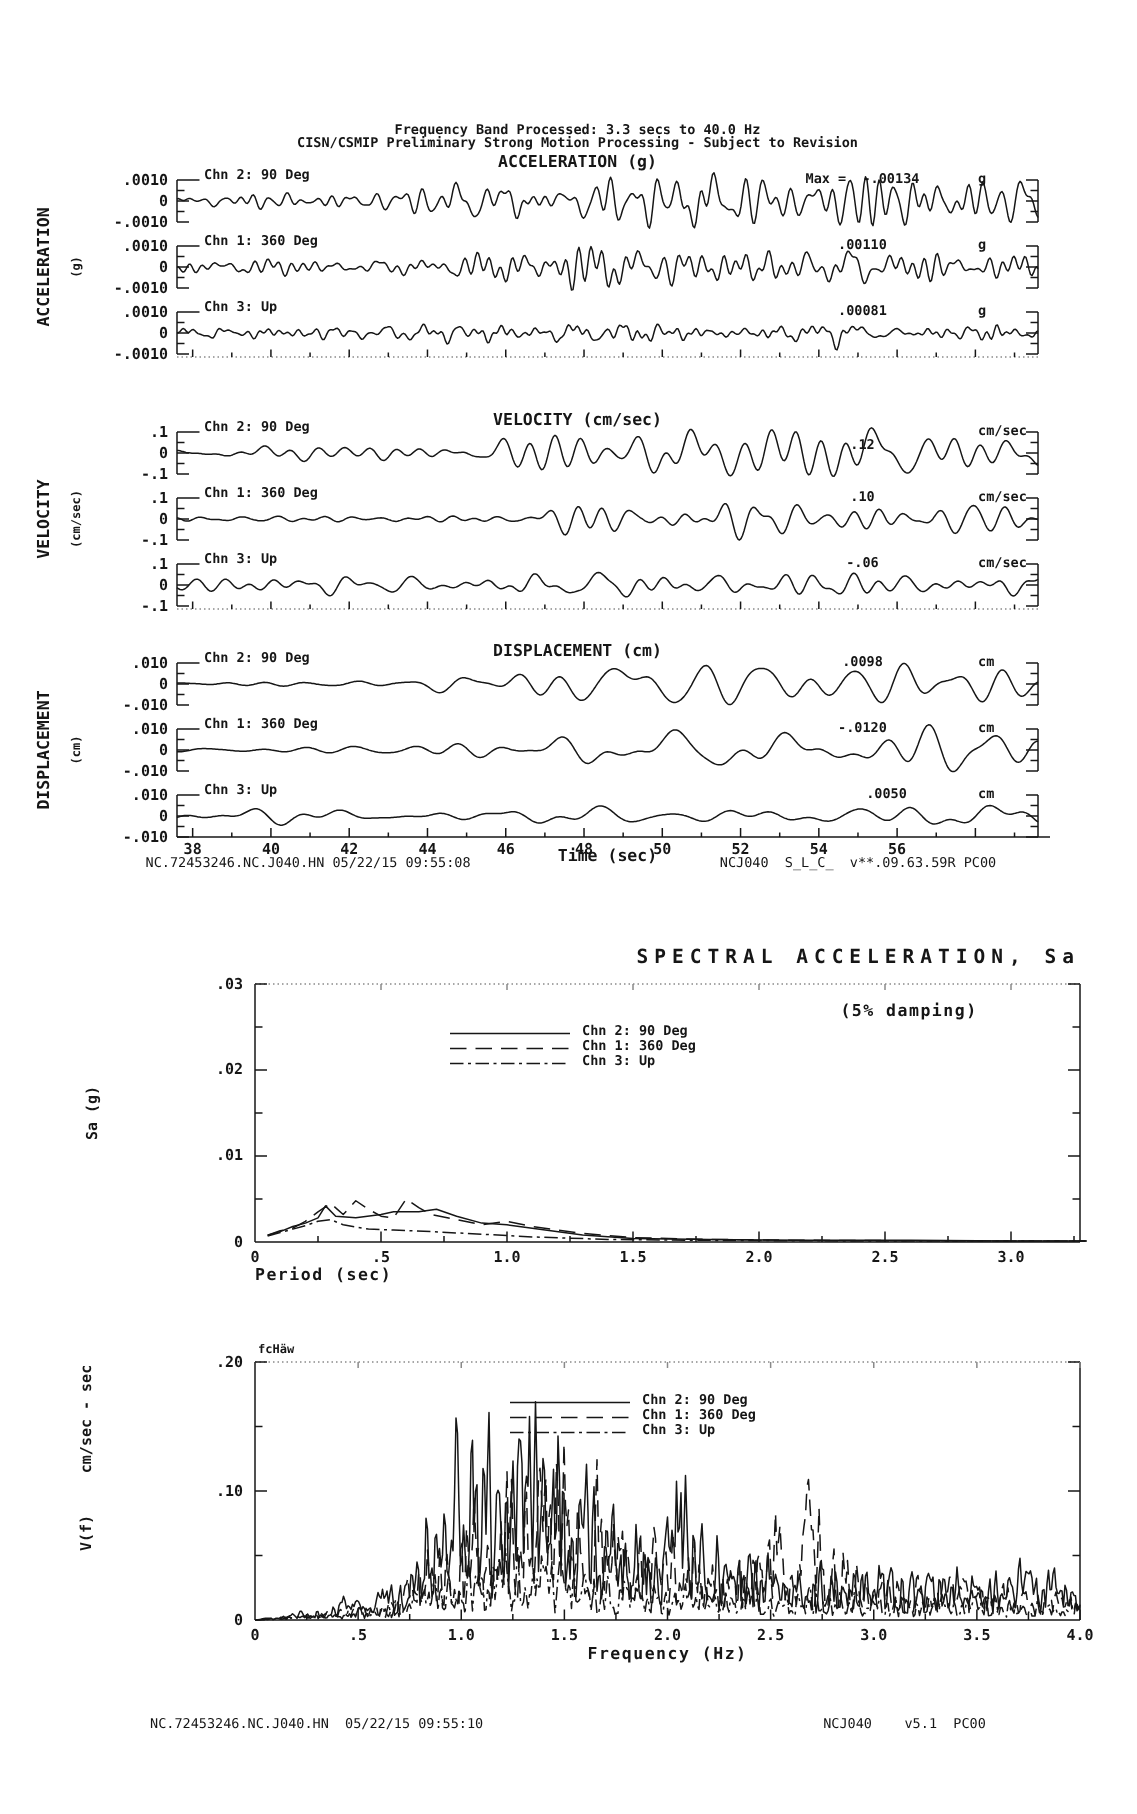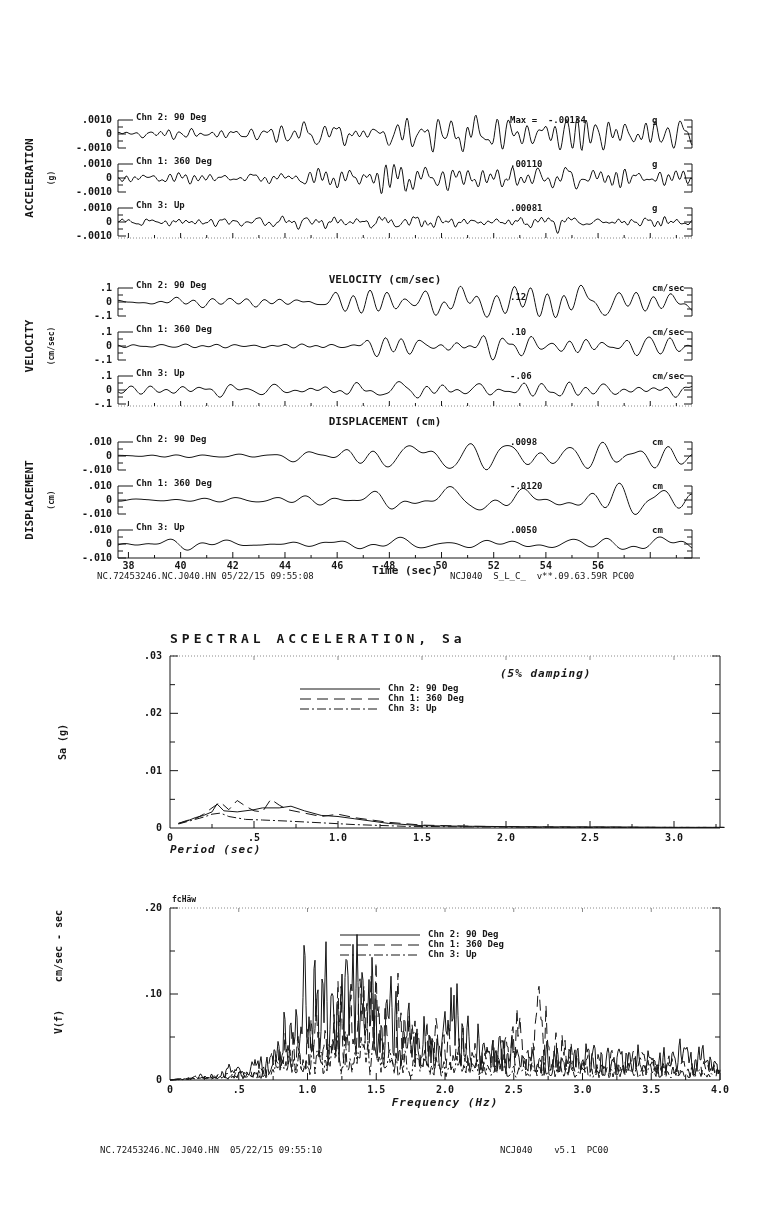--- a/index.html
+++ b/index.html
@@ -2,26 +2,26 @@
 <html><head>
 <meta charset="utf-8">
 <style>
   html,body{margin:0;padding:0;background:#ffffff;}
   .page{position:relative;width:758px;height:1209px;background:#ffffff;overflow:hidden;
         font-family:"DejaVu Sans Mono","Liberation Mono",monospace;color:#161616;}
   .t{position:absolute;white-space:pre;color:#161616;line-height:1.1;}
   .ctr{left:12px;width:746px;text-align:center;}
   .b{font-weight:700;}
   .rot{transform:translate(-50%,-50%) rotate(-90deg);transform-origin:center center;}
-  .rt{text-align:left;}
+  .rt{text-align:center;}
   svg{position:absolute;left:0;top:0;}
   svg text{font-family:"DejaVu Sans Mono","Liberation Mono",monospace;font-weight:700;}
   .fs8{font-size:8px;} .fs9{font-size:9px;} .fs10{font-size:10px;}
   .fs11{font-size:11px;} .fs12{font-size:12px;} .fs13{font-size:13px;letter-spacing:4px;}
-  .ls1{letter-spacing:1px;font-style:italic;}
+  .ls1{letter-spacing:1px;}
 </style>
 </head>
 <body>
 
 <div class="page">
 
   <svg id="plot-svg" width="758" height="1209" viewBox="0 0 758 1209">
       <line x1="118" y1="120" x2="118" y2="148" stroke="#161616" stroke-width="1"></line>
       <line x1="118" y1="120" x2="133" y2="120" stroke="#161616" stroke-width="1"></line>
       <line x1="118" y1="134" x2="126" y2="134" stroke="#161616" stroke-width="1"></line>
@@ -346,23 +346,26 @@
       <text x="651.25" y="1093" text-anchor="middle" font-size="10" fill="#161616">3.5</text>
       <text x="720" y="1093" text-anchor="middle" font-size="10" fill="#161616">4.0</text>
       <polyline points="170.0,1080.0 171.0,1080.0 172.0,1080.0 173.0,1079.9 174.0,1079.8 175.0,1079.7 176.0,1079.7 177.0,1079.4 178.0,1079.6 179.0,1079.6 180.0,1079.2 181.0,1079.3 182.0,1079.7 183.0,1079.4 184.0,1079.4 185.0,1079.7 186.0,1079.3 187.0,1079.3 188.0,1079.6 189.0,1079.2 190.0,1078.2 191.0,1078.2 192.0,1078.0 193.0,1077.9 194.0,1078.7 195.0,1078.5 196.0,1078.1 197.0,1078.2 198.0,1078.5 199.0,1077.9 200.0,1077.1 201.0,1076.4 202.0,1077.5 203.0,1077.4 204.0,1077.4 205.0,1078.7 206.0,1078.3 207.0,1077.3 208.0,1077.7 209.0,1078.3 210.0,1078.0 211.0,1078.9 212.0,1079.2 213.0,1077.8 214.0,1075.3 215.0,1076.5 216.0,1078.7 217.0,1076.5 218.0,1074.5 219.0,1075.9 220.0,1076.0 221.0,1077.0 222.0,1078.9 223.0,1079.0 224.0,1077.5 225.0,1077.5 226.0,1077.9 227.0,1077.9 228.0,1079.3 229.0,1077.0 230.0,1077.0 231.0,1077.7 232.0,1074.2 233.0,1074.8 234.0,1078.2 235.0,1076.5 236.0,1076.0 237.0,1078.0 238.0,1075.3 239.0,1072.1 240.0,1073.0 241.0,1073.4 242.0,1075.5 243.0,1078.8 244.0,1075.8 245.0,1075.9 246.0,1078.4 247.0,1076.5 248.0,1076.9 249.0,1075.0 250.0,1074.8 251.0,1076.6 252.0,1076.5 253.0,1076.3 254.0,1074.2 255.0,1070.9 256.0,1072.9 257.0,1078.1 258.0,1073.6 259.0,1069.3 260.0,1073.8 261.0,1078.4 262.0,1075.4 263.0,1069.2 264.0,1065.9 265.0,1068.0 266.0,1073.3 267.0,1076.9 268.0,1076.5 269.0,1073.4 270.0,1074.6 271.0,1075.1 272.0,1071.1 273.0,1069.3 274.0,1072.2 275.0,1067.0 276.0,1059.7 277.0,1062.3 278.0,1063.1 279.0,1064.1 280.0,1066.1 281.0,1067.4 282.0,1063.1 283.0,1059.7 284.0,1069.0 285.0,1066.3 286.0,1061.5 287.0,1071.6 288.0,1065.5 289.0,1053.6 290.0,1049.8 291.0,1061.1 292.0,1073.7 293.0,1062.1 294.0,1059.3 295.0,1071.8 296.0,1073.1 297.0,1072.1 298.0,1059.6 299.0,1049.8 300.0,1058.4 301.0,1068.2 302.0,1068.2 303.0,1059.6 304.0,1066.1 305.0,1070.1 306.0,1059.6 307.0,1063.7 308.0,1067.9 309.0,1068.9 310.0,1076.1 311.0,1062.0 312.0,1043.8 313.0,1042.9 314.0,1060.9 315.0,1074.0 316.0,1059.5 317.0,1050.9 318.0,1055.7 319.0,1050.5 320.0,1056.7 321.0,1052.0 322.0,1053.6 323.0,1073.5 324.0,1073.1 325.0,1060.0 326.0,1061.6 327.0,1072.4 328.0,1051.0 329.0,1049.8 330.0,1066.3 331.0,1056.3 332.0,1043.4 333.0,1038.7 334.0,1046.2 335.0,1058.1 336.0,1048.3 337.0,1032.4 338.0,1047.6 339.0,1057.5 340.0,1062.6 341.0,1074.2 342.0,1067.4 343.0,1067.3 344.0,1053.6 345.0,1030.3 346.0,1047.7 347.0,1067.2 348.0,1070.2 349.0,1068.0 350.0,1058.5 351.0,1064.2 352.0,1072.7 353.0,1063.1 354.0,1063.3 355.0,1051.6 356.0,1047.3 357.0,1063.6 358.0,1052.6 359.0,1058.0 360.0,1057.8 361.0,1037.3 362.0,1044.0 363.0,1048.1 364.0,1044.3 365.0,1051.6 366.0,1062.2 367.0,1052.2 368.0,1041.1 369.0,1061.0 370.0,1075.1 371.0,1064.0 372.0,1051.5 373.0,1041.2 374.0,1040.1 375.0,1047.5 376.0,1054.6 377.0,1058.6 378.0,1062.7 379.0,1056.8 380.0,1058.8 381.0,1072.3 382.0,1053.6 383.0,1052.6 384.0,1067.4 385.0,1068.0 386.0,1067.1 387.0,1065.4 388.0,1059.6 389.0,1051.8 390.0,1049.7 391.0,1057.0 392.0,1059.4 393.0,1063.2 394.0,1074.0 395.0,1065.8 396.0,1052.9 397.0,1062.9 398.0,1075.9 399.0,1075.9 400.0,1070.4 401.0,1059.6 402.0,1065.4 403.0,1072.9 404.0,1062.9 405.0,1050.6 406.0,1054.5 407.0,1070.1 408.0,1072.0 409.0,1071.5 410.0,1076.1 411.0,1075.5 412.0,1075.5 413.0,1060.3 414.0,1059.9 415.0,1068.4 416.0,1054.2 417.0,1056.1 418.0,1059.2 419.0,1060.2 420.0,1071.4 421.0,1065.9 422.0,1065.3 423.0,1066.9 424.0,1054.3 425.0,1050.0 426.0,1057.5 427.0,1065.0 428.0,1063.8 429.0,1068.7 430.0,1075.0 431.0,1067.7 432.0,1065.3 433.0,1073.2 434.0,1075.1 435.0,1060.8 436.0,1057.2 437.0,1062.1 438.0,1065.5 439.0,1064.7 440.0,1065.7 441.0,1075.6 442.0,1076.0 443.0,1065.8 444.0,1061.6 445.0,1072.3 446.0,1076.7 447.0,1072.3 448.0,1069.5 449.0,1066.0 450.0,1062.2 451.0,1069.8 452.0,1067.7 453.0,1066.3 454.0,1072.8 455.0,1069.9 456.0,1061.0 457.0,1056.0 458.0,1066.8 459.0,1063.4 460.0,1058.9 461.0,1066.7 462.0,1071.4 463.0,1069.3 464.0,1063.9 465.0,1070.6 466.0,1072.9 467.0,1058.0 468.0,1057.8 469.0,1072.7 470.0,1061.1 471.0,1056.4 472.0,1070.0 473.0,1071.2 474.0,1069.4 475.0,1067.0 476.0,1062.9 477.0,1065.5 478.0,1073.1 479.0,1074.7 480.0,1066.6 481.0,1065.7 482.0,1073.1 483.0,1066.9 484.0,1062.2 485.0,1071.3 486.0,1074.7 487.0,1065.3 488.0,1065.9 489.0,1069.4 490.0,1068.9 491.0,1075.4 492.0,1073.2 493.0,1072.2 494.0,1072.6 495.0,1066.3 496.0,1066.4 497.0,1072.4 498.0,1064.9 499.0,1059.2 500.0,1069.3 501.0,1063.8 502.0,1058.9 503.0,1070.7 504.0,1068.9 505.0,1058.7 506.0,1066.4 507.0,1076.2 508.0,1076.2 509.0,1076.1 510.0,1074.9 511.0,1073.3 512.0,1073.4 513.0,1067.2 514.0,1065.9 515.0,1075.0 516.0,1077.4 517.0,1074.8 518.0,1071.0 519.0,1067.6 520.0,1070.8 521.0,1071.0 522.0,1070.7 523.0,1069.9 524.0,1060.7 525.0,1066.8 526.0,1075.6 527.0,1073.9 528.0,1074.0 529.0,1076.2 530.0,1077.3 531.0,1067.0 532.0,1062.5 533.0,1066.7 534.0,1071.1 535.0,1070.7 536.0,1070.7 537.0,1075.8 538.0,1066.0 539.0,1059.7 540.0,1057.5 541.0,1065.1 542.0,1076.3 543.0,1070.3 544.0,1060.9 545.0,1067.4 546.0,1073.9 547.0,1073.9 548.0,1072.4 549.0,1067.2 550.0,1070.8 551.0,1068.1 552.0,1063.9 553.0,1063.1 554.0,1068.1 555.0,1076.8 556.0,1073.3 557.0,1068.2 558.0,1072.4 559.0,1070.9 560.0,1061.0 561.0,1067.3 562.0,1072.9 563.0,1073.0 564.0,1077.6 565.0,1072.7 566.0,1068.3 567.0,1072.1 568.0,1076.3 569.0,1066.4 570.0,1056.8 571.0,1062.3 572.0,1066.5 573.0,1069.5 574.0,1074.9 575.0,1077.3 576.0,1075.4 577.0,1075.6 578.0,1072.1 579.0,1072.1 580.0,1072.7 581.0,1067.8 582.0,1067.4 583.0,1069.5 584.0,1069.5 585.0,1071.6 586.0,1067.3 587.0,1065.4 588.0,1074.9 589.0,1076.6 590.0,1076.9 591.0,1069.0 592.0,1069.0 593.0,1077.4 594.0,1074.0 595.0,1073.4 596.0,1068.9 597.0,1064.0 598.0,1072.0 599.0,1077.7 600.0,1069.5 601.0,1064.8 602.0,1066.7 603.0,1065.8 604.0,1070.0 605.0,1069.7 606.0,1071.4 607.0,1072.3 608.0,1072.8 609.0,1077.7 610.0,1076.3 611.0,1069.2 612.0,1070.7 613.0,1077.0 614.0,1073.1 615.0,1068.5 616.0,1070.9 617.0,1072.2 618.0,1064.7 619.0,1068.6 620.0,1076.7 621.0,1072.8 622.0,1070.4 623.0,1064.3 624.0,1067.5 625.0,1075.0 626.0,1074.7 627.0,1067.1 628.0,1062.9 629.0,1066.3 630.0,1070.9 631.0,1070.9 632.0,1068.6 633.0,1073.6 634.0,1075.8 635.0,1074.3 636.0,1067.4 637.0,1071.0 638.0,1077.3 639.0,1075.3 640.0,1075.9 641.0,1070.5 642.0,1070.0 643.0,1075.7 644.0,1069.9 645.0,1065.5 646.0,1068.6 647.0,1072.9 648.0,1069.8 649.0,1065.9 650.0,1064.4 651.0,1064.3 652.0,1061.8 653.0,1062.9 654.0,1070.4 655.0,1074.2 656.0,1076.5 657.0,1068.0 658.0,1067.8 659.0,1077.1 660.0,1077.0 661.0,1076.7 662.0,1071.7 663.0,1063.4 664.0,1065.8 665.0,1073.1 666.0,1076.3 667.0,1071.7 668.0,1071.9 669.0,1075.0 670.0,1075.2 671.0,1078.0 672.0,1070.0 673.0,1067.0 674.0,1075.1 675.0,1073.8 676.0,1068.7 677.0,1072.9 678.0,1075.8 679.0,1075.3 680.0,1075.1 681.0,1072.3 682.0,1070.9 683.0,1071.9 684.0,1075.7 685.0,1077.9 686.0,1074.1 687.0,1073.8 688.0,1077.3 689.0,1077.3 690.0,1077.4 691.0,1071.1 692.0,1063.5 693.0,1070.1 694.0,1077.8 695.0,1076.9 696.0,1068.5 697.0,1069.6 698.0,1071.2 699.0,1070.5 700.0,1069.6 701.0,1066.9 702.0,1074.5 703.0,1072.2 704.0,1072.4 705.0,1076.3 706.0,1075.1 707.0,1077.1 708.0,1074.6 709.0,1074.6 710.0,1077.0 711.0,1073.3 712.0,1074.3 713.0,1070.1 714.0,1064.7 715.0,1072.5 716.0,1074.0 717.0,1068.8 718.0,1069.6 719.0,1071.7 720.0,1075.2" fill="none" stroke="#161616" stroke-width="1" stroke-linejoin="round" stroke-dasharray="9,3,2,3"></polyline>
       <polyline points="170.0,1080.0 171.0,1079.9 172.0,1079.8 173.0,1079.7 174.0,1079.8 175.0,1079.8 176.0,1079.8 177.0,1079.5 178.0,1079.2 179.0,1079.5 180.0,1079.3 181.0,1078.8 182.0,1078.7 183.0,1079.1 184.0,1079.1 185.0,1078.5 186.0,1079.0 187.0,1079.5 188.0,1078.3 189.0,1077.5 190.0,1078.7 191.0,1079.5 192.0,1078.2 193.0,1077.9 194.0,1078.7 195.0,1079.0 196.0,1079.4 197.0,1078.6 198.0,1077.2 199.0,1078.1 200.0,1078.4 201.0,1077.7 202.0,1077.6 203.0,1078.1 204.0,1077.8 205.0,1076.0 206.0,1077.5 207.0,1077.5 208.0,1077.6 209.0,1079.3 210.0,1076.9 211.0,1076.4 212.0,1078.6 213.0,1077.4 214.0,1076.6 215.0,1078.1 216.0,1076.5 217.0,1075.7 218.0,1076.4 219.0,1077.2 220.0,1079.2 221.0,1077.9 222.0,1077.9 223.0,1076.7 224.0,1076.7 225.0,1077.9 226.0,1074.1 227.0,1073.1 228.0,1073.9 229.0,1072.4 230.0,1073.2 231.0,1076.9 232.0,1077.5 233.0,1075.9 234.0,1077.3 235.0,1074.0 236.0,1072.0 237.0,1076.9 238.0,1074.8 239.0,1072.0 240.0,1071.7 241.0,1074.2 242.0,1078.6 243.0,1076.8 244.0,1072.2 245.0,1073.7 246.0,1072.6 247.0,1072.0 248.0,1074.8 249.0,1075.2 250.0,1073.1 251.0,1070.9 252.0,1076.0 253.0,1077.4 254.0,1070.6 255.0,1070.8 256.0,1074.1 257.0,1072.7 258.0,1076.4 259.0,1077.7 260.0,1075.4 261.0,1068.5 262.0,1070.5 263.0,1074.1 264.0,1069.4 265.0,1072.9 266.0,1077.8 267.0,1067.7 268.0,1065.7 269.0,1063.6 270.0,1057.3 271.0,1056.0 272.0,1051.5 273.0,1065.0 274.0,1062.1 275.0,1058.8 276.0,1066.7 277.0,1067.2 278.0,1068.1 279.0,1050.1 280.0,1047.6 281.0,1067.2 282.0,1061.9 283.0,1062.3 284.0,1054.5 285.0,1033.3 286.0,1048.1 287.0,1050.4 288.0,1045.4 289.0,1053.0 290.0,1056.7 291.0,1067.5 292.0,1061.5 293.0,1038.4 294.0,1048.2 295.0,1068.1 296.0,1070.2 297.0,1042.9 298.0,1036.4 299.0,1050.7 300.0,1054.4 301.0,1069.0 302.0,1070.1 303.0,1071.9 304.0,1067.2 305.0,1064.0 306.0,1068.8 307.0,1032.9 308.0,1028.9 309.0,1068.2 310.0,1055.8 311.0,1018.9 312.0,1029.2 313.0,1054.0 314.0,1044.4 315.0,1028.4 316.0,998.8 317.0,1021.5 318.0,1037.5 319.0,1032.0 320.0,1058.6 321.0,1062.8 322.0,1063.3 323.0,1049.7 324.0,1046.2 325.0,1030.4 326.0,1034.2 327.0,1057.0 328.0,1042.9 329.0,1045.5 330.0,1047.0 331.0,1046.3 332.0,1054.8 333.0,1041.0 334.0,1014.5 335.0,1036.8 336.0,1056.4 337.0,1012.0 338.0,981.2 339.0,1027.1 340.0,1017.0 341.0,986.4 342.0,1023.4 343.0,1053.7 344.0,1067.0 345.0,1066.5 346.0,1043.0 347.0,1032.8 348.0,1043.5 349.0,1051.8 350.0,1004.9 351.0,994.8 352.0,1033.0 353.0,1044.0 354.0,1038.9 355.0,1039.4 356.0,1055.5 357.0,1035.6 358.0,1022.5 359.0,985.8 360.0,978.8 361.0,996.8 362.0,1021.0 363.0,996.3 364.0,985.3 365.0,1043.3 366.0,1011.1 367.0,1003.3 368.0,1051.4 369.0,1053.1 370.0,1017.2 371.0,975.7 372.0,995.3 373.0,1036.1 374.0,1043.7 375.0,1014.3 376.0,962.2 377.0,1003.8 378.0,1017.0 379.0,1006.7 380.0,1037.7 381.0,1038.1 382.0,1043.4 383.0,1049.8 384.0,1041.9 385.0,1005.3 386.0,1013.7 387.0,1035.1 388.0,1037.4 389.0,1053.2 390.0,1062.5 391.0,1060.5 392.0,1060.4 393.0,1065.5 394.0,1067.4 395.0,1065.9 396.0,1058.3 397.0,1006.4 398.0,973.1 399.0,1027.7 400.0,1026.2 401.0,1012.8 402.0,1055.7 403.0,1060.0 404.0,1017.3 405.0,1021.6 406.0,1046.3 407.0,1051.4 408.0,1041.6 409.0,1015.3 410.0,1038.9 411.0,1053.3 412.0,1023.7 413.0,1033.7 414.0,1032.3 415.0,1020.9 416.0,1047.0 417.0,1037.0 418.0,1032.7 419.0,1040.1 420.0,1052.3 421.0,1068.0 422.0,1068.6 423.0,1065.7 424.0,1058.9 425.0,1060.7 426.0,1034.7 427.0,1021.4 428.0,1054.8 429.0,1057.0 430.0,1036.5 431.0,1047.9 432.0,1038.4 433.0,1041.1 434.0,1059.1 435.0,1033.4 436.0,1018.4 437.0,1025.6 438.0,1045.6 439.0,1042.8 440.0,1050.6 441.0,1058.0 442.0,1044.1 443.0,1039.1 444.0,1034.6 445.0,1052.5 446.0,1068.1 447.0,1055.7 448.0,1032.5 449.0,1023.5 450.0,1046.5 451.0,1069.9 452.0,1066.8 453.0,1055.4 454.0,1058.6 455.0,1063.3 456.0,1047.7 457.0,1051.4 458.0,1054.9 459.0,1038.5 460.0,1053.8 461.0,1068.2 462.0,1042.1 463.0,1028.0 464.0,1053.0 465.0,1061.6 466.0,1043.4 467.0,1052.4 468.0,1068.8 469.0,1071.0 470.0,1072.4 471.0,1067.7 472.0,1052.4 473.0,1055.5 474.0,1057.5 475.0,1043.3 476.0,1056.3 477.0,1062.0 478.0,1058.8 479.0,1069.9 480.0,1073.8 481.0,1052.8 482.0,1051.3 483.0,1071.1 484.0,1058.4 485.0,1052.8 486.0,1059.2 487.0,1047.1 488.0,1051.9 489.0,1051.5 490.0,1052.3 491.0,1070.8 492.0,1065.6 493.0,1040.4 494.0,1047.5 495.0,1071.8 496.0,1058.1 497.0,1050.3 498.0,1057.7 499.0,1059.3 500.0,1065.7 501.0,1061.0 502.0,1040.2 503.0,1042.1 504.0,1059.8 505.0,1039.8 506.0,1036.5 507.0,1046.3 508.0,1046.9 509.0,1061.4 510.0,1058.5 511.0,1048.6 512.0,1031.0 513.0,1026.6 514.0,1050.4 515.0,1065.5 516.0,1033.0 517.0,1008.6 518.0,1036.5 519.0,1027.4 520.0,1017.0 521.0,1035.5 522.0,1039.9 523.0,1059.7 524.0,1070.8 525.0,1071.0 526.0,1068.1 527.0,1052.1 528.0,1050.3 529.0,1060.3 530.0,1064.0 531.0,1069.5 532.0,1045.9 533.0,1042.0 534.0,1050.2 535.0,1025.9 536.0,1017.4 537.0,1010.2 538.0,991.2 539.0,986.3 540.0,1003.8 541.0,1019.8 542.0,1020.0 543.0,1037.3 544.0,1061.2 545.0,1039.2 546.0,1005.3 547.0,1035.3 548.0,1045.7 549.0,1046.6 550.0,1069.7 551.0,1068.3 552.0,1070.1 553.0,1056.9 554.0,1058.4 555.0,1043.4 556.0,1032.7 557.0,1059.6 558.0,1070.8 559.0,1071.1 560.0,1071.8 561.0,1061.7 562.0,1034.7 563.0,1047.8 564.0,1055.4 565.0,1040.3 566.0,1057.2 567.0,1072.7 568.0,1072.1 569.0,1072.5 570.0,1061.7 571.0,1042.3 572.0,1052.4 573.0,1064.6 574.0,1067.9 575.0,1072.1 576.0,1060.3 577.0,1054.1 578.0,1059.1 579.0,1068.6 580.0,1074.5 581.0,1068.5 582.0,1065.0 583.0,1060.1 584.0,1065.5 585.0,1072.5 586.0,1060.0 587.0,1059.0 588.0,1055.1 589.0,1052.2 590.0,1068.3 591.0,1063.5 592.0,1052.5 593.0,1057.4 594.0,1067.5 595.0,1073.7 596.0,1075.0 597.0,1066.9 598.0,1054.4 599.0,1058.1 600.0,1063.7 601.0,1068.1 602.0,1074.9 603.0,1075.4 604.0,1066.5 605.0,1068.0 606.0,1071.3 607.0,1067.4 608.0,1070.4 609.0,1074.3 610.0,1063.4 611.0,1052.2 612.0,1050.3 613.0,1060.4 614.0,1062.1 615.0,1063.3 616.0,1075.1 617.0,1075.1 618.0,1074.2 619.0,1066.5 620.0,1063.4 621.0,1070.9 622.0,1069.0 623.0,1069.2 624.0,1061.2 625.0,1060.9 626.0,1070.9 627.0,1065.7 628.0,1059.4 629.0,1049.4 630.0,1054.9 631.0,1065.5 632.0,1059.2 633.0,1051.5 634.0,1051.6 635.0,1051.4 636.0,1064.0 637.0,1069.6 638.0,1066.4 639.0,1062.2 640.0,1057.7 641.0,1059.3 642.0,1052.5 643.0,1054.5 644.0,1054.1 645.0,1059.8 646.0,1075.0 647.0,1062.6 648.0,1060.3 649.0,1066.4 650.0,1062.8 651.0,1067.2 652.0,1073.0 653.0,1071.7 654.0,1060.0 655.0,1061.1 656.0,1072.4 657.0,1065.8 658.0,1064.9 659.0,1065.5 660.0,1063.5 661.0,1070.4 662.0,1066.0 663.0,1065.5 664.0,1071.2 665.0,1074.7 666.0,1069.1 667.0,1064.4 668.0,1059.3 669.0,1055.8 670.0,1068.0 671.0,1064.6 672.0,1058.6 673.0,1067.9 674.0,1071.4 675.0,1073.4 676.0,1075.4 677.0,1068.7 678.0,1069.8 679.0,1075.3 680.0,1073.9 681.0,1064.1 682.0,1061.6 683.0,1062.4 684.0,1061.2 685.0,1067.7 686.0,1070.9 687.0,1071.1 688.0,1068.9 689.0,1071.9 690.0,1076.4 691.0,1073.1 692.0,1067.6 693.0,1069.9 694.0,1074.3 695.0,1074.7 696.0,1076.0 697.0,1075.9 698.0,1075.6 699.0,1072.5 700.0,1073.1 701.0,1076.5 702.0,1072.4 703.0,1065.1 704.0,1061.3 705.0,1066.2 706.0,1070.4 707.0,1066.4 708.0,1065.4 709.0,1071.4 710.0,1071.1 711.0,1068.0 712.0,1072.2 713.0,1066.6 714.0,1067.4 715.0,1077.1 716.0,1077.0 717.0,1069.9 718.0,1070.2 719.0,1076.5 720.0,1069.8" fill="none" stroke="#161616" stroke-width="1" stroke-linejoin="round" stroke-dasharray="11,6"></polyline>
       <polyline points="170.0,1080.0 171.0,1079.9 172.0,1079.9 173.0,1079.9 174.0,1079.5 175.0,1079.2 176.0,1079.0 177.0,1078.9 178.0,1078.8 179.0,1078.8 180.0,1078.8 181.0,1078.9 182.0,1079.7 183.0,1079.5 184.0,1078.8 185.0,1078.9 186.0,1079.0 187.0,1078.2 188.0,1078.3 189.0,1078.9 190.0,1079.2 191.0,1079.5 192.0,1077.8 193.0,1077.2 194.0,1076.9 195.0,1075.8 196.0,1076.7 197.0,1077.7 198.0,1078.8 199.0,1076.5 200.0,1074.2 201.0,1074.2 202.0,1076.1 203.0,1078.4 204.0,1077.6 205.0,1077.9 206.0,1078.5 207.0,1078.8 208.0,1077.9 209.0,1077.4 210.0,1078.4 211.0,1074.5 212.0,1074.4 213.0,1078.2 214.0,1077.9 215.0,1077.4 216.0,1077.6 217.0,1078.7 218.0,1078.5 219.0,1077.0 220.0,1076.8 221.0,1076.0 222.0,1071.4 223.0,1073.0 224.0,1077.1 225.0,1076.3 226.0,1070.4 227.0,1068.3 228.0,1068.3 229.0,1064.1 230.0,1067.1 231.0,1072.4 232.0,1070.5 233.0,1071.2 234.0,1073.0 235.0,1069.5 236.0,1071.0 237.0,1067.9 238.0,1067.0 239.0,1067.7 240.0,1069.9 241.0,1073.2 242.0,1071.1 243.0,1072.4 244.0,1075.2 245.0,1077.7 246.0,1076.2 247.0,1073.2 248.0,1074.4 249.0,1074.9 250.0,1071.6 251.0,1066.4 252.0,1061.7 253.0,1064.3 254.0,1065.5 255.0,1059.5 256.0,1065.5 257.0,1063.9 258.0,1060.7 259.0,1068.7 260.0,1061.9 261.0,1056.6 262.0,1066.1 263.0,1076.9 264.0,1075.7 265.0,1074.8 266.0,1063.5 267.0,1057.0 268.0,1068.2 269.0,1073.7 270.0,1072.0 271.0,1069.5 272.0,1066.0 273.0,1064.5 274.0,1049.7 275.0,1050.5 276.0,1061.1 277.0,1053.4 278.0,1041.4 279.0,1046.5 280.0,1070.2 281.0,1063.0 282.0,1055.4 283.0,1052.4 284.0,1012.1 285.0,1019.4 286.0,1052.2 287.0,1049.1 288.0,1064.1 289.0,1061.7 290.0,1025.5 291.0,1022.9 292.0,1038.7 293.0,1032.3 294.0,1044.6 295.0,1036.6 296.0,1009.4 297.0,1017.1 298.0,1047.4 299.0,1050.2 300.0,1038.3 301.0,1026.8 302.0,1033.9 303.0,997.4 304.0,945.3 305.0,955.5 306.0,1005.2 307.0,1043.8 308.0,1038.4 309.0,1016.7 310.0,1033.8 311.0,1050.5 312.0,1050.5 313.0,1029.3 314.0,968.8 315.0,960.2 316.0,1021.2 317.0,994.3 318.0,989.8 319.0,1057.1 320.0,1048.9 321.0,1031.6 322.0,979.0 323.0,983.8 324.0,1022.8 325.0,977.9 326.0,941.7 327.0,1001.8 328.0,1065.3 329.0,1053.7 330.0,1029.5 331.0,996.3 332.0,993.5 333.0,995.9 334.0,1020.0 335.0,1047.1 336.0,1051.3 337.0,1002.2 338.0,1001.4 339.0,1062.4 340.0,1032.6 341.0,1000.3 342.0,974.0 343.0,1009.7 344.0,1040.2 345.0,977.5 346.0,959.4 347.0,960.6 348.0,975.8 349.0,1035.6 350.0,993.6 351.0,984.1 352.0,990.9 353.0,944.3 354.0,999.9 355.0,1044.6 356.0,988.8 357.0,934.5 358.0,982.3 359.0,1047.6 360.0,1022.8 361.0,1002.4 362.0,972.4 363.0,980.2 364.0,1024.0 365.0,1035.4 366.0,1029.7 367.0,1028.9 368.0,1005.9 369.0,979.5 370.0,1026.0 371.0,1018.9 372.0,957.3 373.0,985.1 374.0,1050.5 375.0,994.3 376.0,995.6 377.0,1058.2 378.0,1046.0 379.0,1033.6 380.0,1052.6 381.0,1025.4 382.0,1028.0 383.0,1064.2 384.0,1064.5 385.0,1045.5 386.0,1003.6 387.0,999.6 388.0,1015.9 389.0,1018.7 390.0,998.3 391.0,976.2 392.0,1007.6 393.0,1052.7 394.0,1055.6 395.0,1013.0 396.0,991.2 397.0,1026.3 398.0,1060.8 399.0,1051.0 400.0,1050.3 401.0,1065.9 402.0,1057.1 403.0,1031.1 404.0,1031.7 405.0,1043.4 406.0,1038.2 407.0,1035.8 408.0,1011.1 409.0,1002.9 410.0,1032.0 411.0,1047.4 412.0,1057.4 413.0,1044.4 414.0,1036.6 415.0,1063.0 416.0,1039.5 417.0,1028.9 418.0,1050.6 419.0,1056.2 420.0,1065.6 421.0,1057.4 422.0,1056.9 423.0,1044.6 424.0,1016.3 425.0,1036.1 426.0,1060.7 427.0,1065.7 428.0,1065.9 429.0,1035.0 430.0,1040.3 431.0,1063.0 432.0,1040.6 433.0,1048.9 434.0,1068.5 435.0,1068.5 436.0,1057.2 437.0,1038.7 438.0,1045.6 439.0,1062.7 440.0,1069.2 441.0,1069.8 442.0,1040.5 443.0,1031.4 444.0,1020.9 445.0,1011.4 446.0,1030.9 447.0,1034.4 448.0,1020.1 449.0,1029.4 450.0,1031.1 451.0,987.5 452.0,1021.3 453.0,1018.4 454.0,995.1 455.0,1045.5 456.0,1019.8 457.0,983.6 458.0,1015.7 459.0,1045.2 460.0,1062.6 461.0,1065.0 462.0,1023.6 463.0,1027.2 464.0,1055.8 465.0,1056.3 466.0,1054.9 467.0,1027.7 468.0,1015.8 469.0,1036.2 470.0,1056.6 471.0,1062.0 472.0,1064.0 473.0,1064.4 474.0,1065.9 475.0,1067.9 476.0,1066.9 477.0,1050.1 478.0,1023.8 479.0,1038.7 480.0,1065.9 481.0,1070.3 482.0,1053.4 483.0,1044.2 484.0,1042.9 485.0,1050.1 486.0,1053.8 487.0,1049.4 488.0,1052.5 489.0,1051.0 490.0,1054.5 491.0,1062.9 492.0,1045.9 493.0,1040.3 494.0,1067.2 495.0,1053.3 496.0,1050.4 497.0,1071.0 498.0,1052.9 499.0,1037.6 500.0,1036.1 501.0,1048.3 502.0,1071.1 503.0,1049.8 504.0,1040.5 505.0,1065.0 506.0,1074.1 507.0,1054.2 508.0,1053.4 509.0,1068.1 510.0,1067.5 511.0,1049.2 512.0,1035.3 513.0,1052.7 514.0,1050.9 515.0,1057.3 516.0,1055.3 517.0,1049.5 518.0,1053.7 519.0,1057.2 520.0,1066.7 521.0,1066.7 522.0,1055.4 523.0,1056.8 524.0,1058.3 525.0,1059.0 526.0,1068.9 527.0,1069.0 528.0,1071.1 529.0,1058.6 530.0,1056.9 531.0,1061.2 532.0,1054.7 533.0,1049.3 534.0,1059.6 535.0,1070.5 536.0,1072.2 537.0,1064.6 538.0,1064.1 539.0,1068.2 540.0,1067.2 541.0,1073.2 542.0,1056.1 543.0,1057.1 544.0,1075.3 545.0,1069.0 546.0,1049.5 547.0,1041.1 548.0,1060.6 549.0,1074.5 550.0,1075.1 551.0,1075.9 552.0,1074.0 553.0,1069.3 554.0,1050.9 555.0,1055.1 556.0,1067.5 557.0,1048.0 558.0,1054.8 559.0,1071.6 560.0,1071.4 561.0,1060.1 562.0,1058.2 563.0,1061.2 564.0,1062.5 565.0,1070.3 566.0,1059.6 567.0,1060.3 568.0,1064.0 569.0,1049.2 570.0,1051.5 571.0,1067.6 572.0,1070.2 573.0,1070.9 574.0,1053.8 575.0,1049.8 576.0,1067.3 577.0,1050.7 578.0,1048.2 579.0,1062.0 580.0,1063.8 581.0,1069.9 582.0,1061.6 583.0,1059.7 584.0,1065.9 585.0,1060.5 586.0,1043.7 587.0,1052.2 588.0,1048.9 589.0,1049.7 590.0,1072.5 591.0,1070.0 592.0,1056.5 593.0,1050.1 594.0,1045.1 595.0,1048.2 596.0,1068.3 597.0,1071.2 598.0,1071.7 599.0,1073.5 600.0,1071.6 601.0,1052.5 602.0,1054.5 603.0,1074.8 604.0,1075.2 605.0,1075.3 606.0,1061.1 607.0,1052.2 608.0,1047.9 609.0,1053.6 610.0,1072.0 611.0,1066.3 612.0,1059.7 613.0,1060.5 614.0,1057.3 615.0,1065.1 616.0,1074.8 617.0,1057.7 618.0,1051.3 619.0,1048.9 620.0,1052.2 621.0,1054.3 622.0,1051.4 623.0,1066.7 624.0,1073.4 625.0,1072.1 626.0,1053.1 627.0,1054.9 628.0,1070.7 629.0,1068.2 630.0,1062.7 631.0,1063.4 632.0,1071.9 633.0,1070.3 634.0,1058.1 635.0,1058.4 636.0,1069.1 637.0,1059.8 638.0,1044.7 639.0,1056.5 640.0,1064.6 641.0,1067.2 642.0,1071.0 643.0,1065.5 644.0,1065.6 645.0,1068.3 646.0,1069.7 647.0,1063.1 648.0,1050.7 649.0,1057.0 650.0,1058.1 651.0,1057.6 652.0,1060.1 653.0,1058.1 654.0,1066.0 655.0,1071.2 656.0,1066.2 657.0,1064.6 658.0,1073.7 659.0,1060.9 660.0,1052.7 661.0,1067.2 662.0,1075.7 663.0,1057.7 664.0,1047.3 665.0,1062.2 666.0,1072.5 667.0,1064.0 668.0,1062.5 669.0,1065.8 670.0,1065.5 671.0,1064.8 672.0,1053.7 673.0,1051.8 674.0,1056.0 675.0,1058.1 676.0,1064.8 677.0,1071.6 678.0,1062.3 679.0,1045.9 680.0,1038.8 681.0,1055.0 682.0,1062.1 683.0,1053.7 684.0,1047.6 685.0,1048.5 686.0,1049.2 687.0,1047.2 688.0,1052.0 689.0,1062.9 690.0,1058.0 691.0,1052.2 692.0,1069.0 693.0,1075.1 694.0,1072.4 695.0,1060.2 696.0,1059.7 697.0,1071.4 698.0,1055.8 699.0,1046.8 700.0,1059.8 701.0,1059.7 702.0,1049.2 703.0,1045.3 704.0,1058.1 705.0,1062.1 706.0,1062.3 707.0,1060.3 708.0,1060.6 709.0,1069.9 710.0,1056.9 711.0,1060.1 712.0,1070.4 713.0,1069.8 714.0,1061.8 715.0,1061.3 716.0,1063.7 717.0,1063.9 718.0,1073.9 719.0,1071.4 720.0,1071.0" fill="none" stroke="#161616" stroke-width="1" stroke-linejoin="round"></polyline>
       <line x1="340" y1="935" x2="420" y2="935" stroke="#161616" stroke-width="1"></line>
       <line x1="340" y1="945" x2="420" y2="945" stroke="#161616" stroke-width="1" stroke-dasharray="11,6"></line>
       <line x1="340" y1="955" x2="420" y2="955" stroke="#161616" stroke-width="1" stroke-dasharray="9,3,2,3"></line>
     </svg>
 
-
+  <div class="t ctr b fs9" style="top:83px">Frequency Band Processed: 3.3 secs to 40.0 Hz</div>
+  <div class="t ctr b fs9" style="top:92px">CISN/CSMIP Preliminary Strong Motion Processing - Subject to Revision</div>
+
+  <div class="t ctr b fs11" style="top:102px">ACCELERATION (g)</div>
   <div class="t ctr b fs11" style="top:274px">VELOCITY (cm/sec)</div>
-  <div class="t ctr b fs11" style="top:416px">DISPLACEMENT (cm)</div>
+  <div class="t ctr b fs11" style="top:428px">DISPLACEMENT (cm)</div>
 
   <div class="t rot b fs11" style="left:30px;top:178px">ACCELERATION</div>
   <div class="t rot b fs8" style="left:52px;top:178px">(g)</div>
   <div class="t rot b fs11" style="left:30px;top:346px">VELOCITY</div>
   <div class="t rot b fs8" style="left:52px;top:346px">(cm/sec)</div>
   <div class="t rot b fs11" style="left:30px;top:500px">DISPLACEMENT</div>
   <div class="t rot b fs8" style="left:52px;top:500px">(cm)</div>
   <div class="t rot b fs10" style="left:62px;top:742px">Sa (g)</div>
   <div class="t rot b fs10" style="left:58px;top:946px">cm/sec - sec</div>
   <div class="t rot b fs10" style="left:58px;top:1022px">V(f)</div>
@@ -390,28 +393,28 @@
   <div class="t b fs9" style="left:652px;top:284px">cm/sec</div>
   <div class="t b fs9 rt" style="left:510px;width:130px;top:328px">.10</div>
   <div class="t b fs9" style="left:652px;top:328px">cm/sec</div>
   <div class="t b fs9 rt" style="left:510px;width:130px;top:372px">-.06</div>
   <div class="t b fs9" style="left:652px;top:372px">cm/sec</div>
 
   <div class="t b fs9 rt" style="left:510px;width:130px;top:438px">.0098</div>
   <div class="t b fs9" style="left:652px;top:438px">cm</div>
   <div class="t b fs9 rt" style="left:510px;width:130px;top:482px">-.0120</div>
   <div class="t b fs9" style="left:652px;top:482px">cm</div>
-  <div class="t b fs9 rt" style="left:510px;width:130px;top:526px">.0050</div>
+  <div class="t b fs9 rt" style="left:526px;width:130px;top:526px">.0050</div>
   <div class="t b fs9" style="left:652px;top:526px">cm</div>
 
   <div class="t b fs11" style="left:118px;width:574px;text-align:center;top:565px">Time (sec)</div>
   <div class="t fs9" style="left:97px;top:572px">NC.72453246.NC.J040.HN 05/22/15 09:55:08</div>
   <div class="t fs9 rt" style="left:450px;width:244px;top:572px">NCJ040  S_L_C_  v**.09.63.59R PC00</div>
 
-  <div class="t b fs13" style="left:170px;width:550px;text-align:left;top:632px">SPECTRAL ACCELERATION, Sa</div>
+  <div class="t b fs13" style="left:170px;width:550px;text-align:right;top:632px">SPECTRAL ACCELERATION, Sa</div>
   <div class="t b fs11 ls1 rt" style="left:500px;width:212px;top:668px">(5% damping)</div>
   <div class="t b fs9" style="left:388px;top:684px">Chn 2: 90 Deg</div>
   <div class="t b fs9" style="left:388px;top:694px">Chn 1: 360 Deg</div>
   <div class="t b fs9" style="left:388px;top:704px">Chn 3: Up</div>
   <div class="t b fs11 ls1" style="left:170px;width:550px;top:844px">Period (sec)</div>
 
   <div class="t b fs8" style="left:172px;top:896px">fcHäw</div>
   <div class="t b fs9" style="left:428px;top:930px">Chn 2: 90 Deg</div>
   <div class="t b fs9" style="left:428px;top:940px">Chn 1: 360 Deg</div>
   <div class="t b fs9" style="left:428px;top:950px">Chn 3: Up</div>

